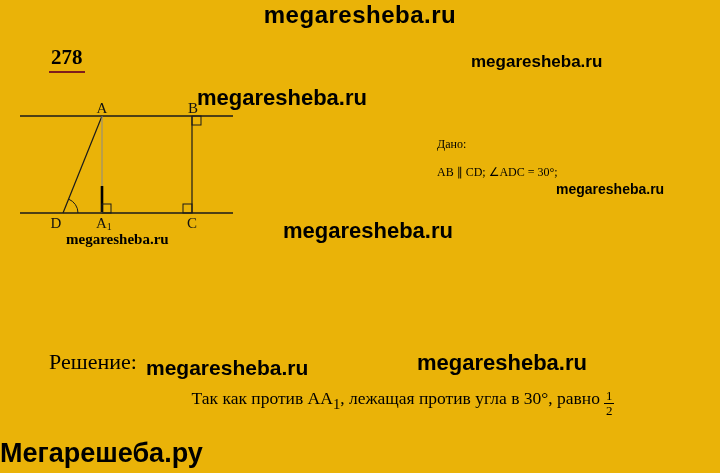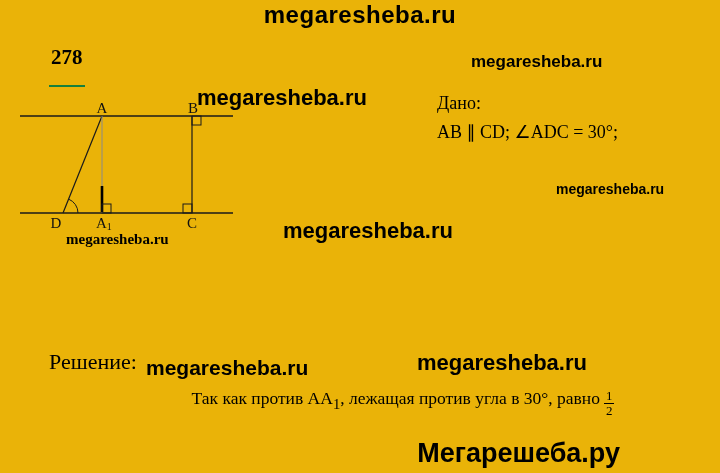--- a/index.html
+++ b/index.html
@@ -11,45 +11,45 @@
   .wm{
     position:absolute;white-space:nowrap;
     font-family:"Liberation Sans",sans-serif;font-weight:bold;color:#000;
   }
   .site-title{
     top:1px;left:0;width:720px;text-align:center;
     font-size:24px;letter-spacing:0.5px;
   }
   .problem-number{
     left:49px;top:45px;font-family:"Liberation Serif",serif;
-    font-size:21px;font-weight:bold;border-bottom:2px solid #15803d;
-    padding:0 2px 15px 2px;
+    font-size:21px;font-weight:bold;border-bottom:2px solid #7f1d1d;
+    padding:0 2px 1px 2px;
   }
   .wm-top-right{left:471px;top:52px;font-size:17px;}
   .wm-diagram-right{left:197px;top:85px;font-size:22px;}
   .wm-under-diagram{left:66px;top:231px;font-size:15px;font-family:"Liberation Serif",serif;}
   .wm-middle{left:283px;top:218px;font-size:22px;}
   .wm-near-find{left:556px;top:181px;font-size:14px;}
   .wm-solution-left{left:146px;top:356px;font-size:21px;}
   .wm-solution-right{left:417px;top:350px;font-size:22px;}
-  .given-line{left:437px;font-size:18px;}
+  .given-line{left:437px;font-size:12px;margin-top:44px;}
   .g1{top:93px;}.g2{top:121px;}.g3{top:149px;}.g4{top:191px;}
   .solution-label{left:49px;top:349px;font-size:22px;}
   .solution-line{
     left:85px;top:388px;width:640px;text-align:center;
     font-size:17.5px;white-space:nowrap;
   }
   .frac{
     display:inline-block;vertical-align:-11px;text-align:center;
     font-size:13px;line-height:1.1;margin:0 4px;
   }
   .frac .num{display:block;border-bottom:1px solid #000;padding:0 2px;}
   .frac .den{display:block;}
   .footer-brand{
-    top:438px;left:0;width:620px;text-align:right;
+    top:438px;left:0;width:620px;text-align:left;
     font-family:"Liberation Sans",sans-serif;font-weight:bold;font-size:27px;
   }
   .diagram-svg{position:absolute;left:10px;top:95px;}
   svg text{font-family:"Liberation Serif",serif;font-size:15px;fill:#111;}
 </style>
 </head>
 <body>
 
 <div class="page">
 

